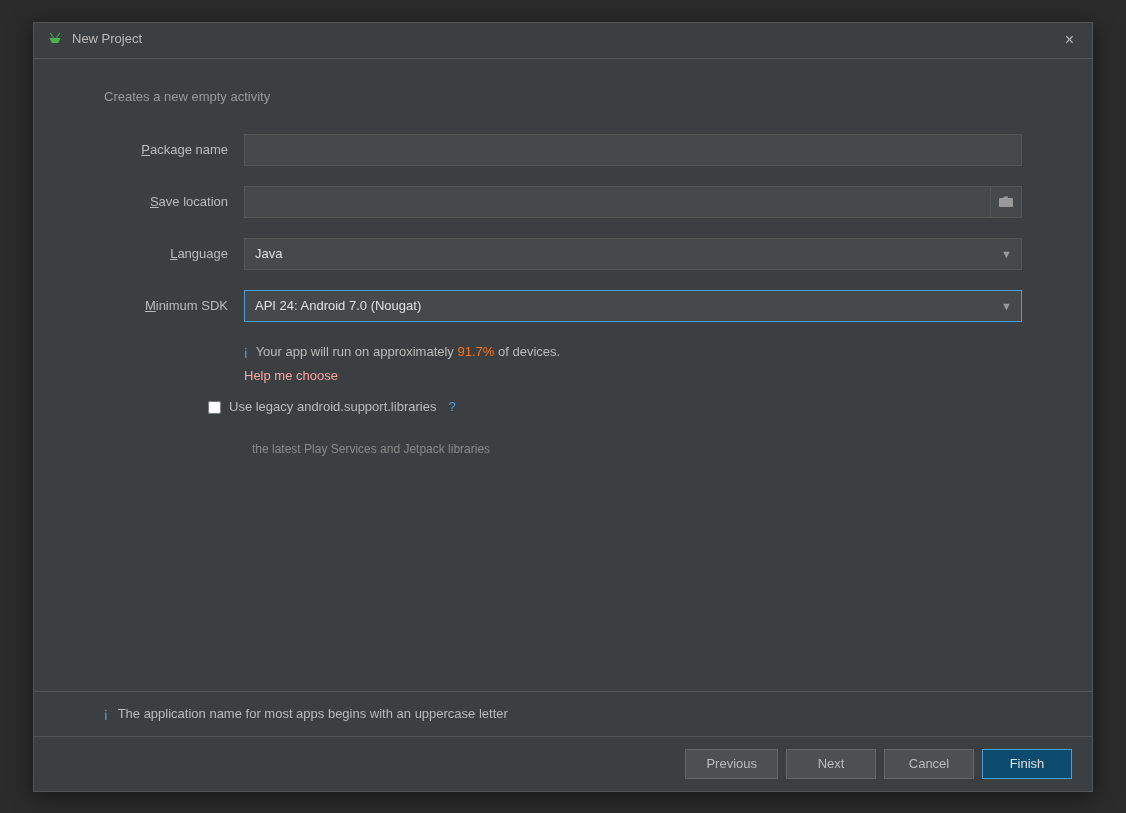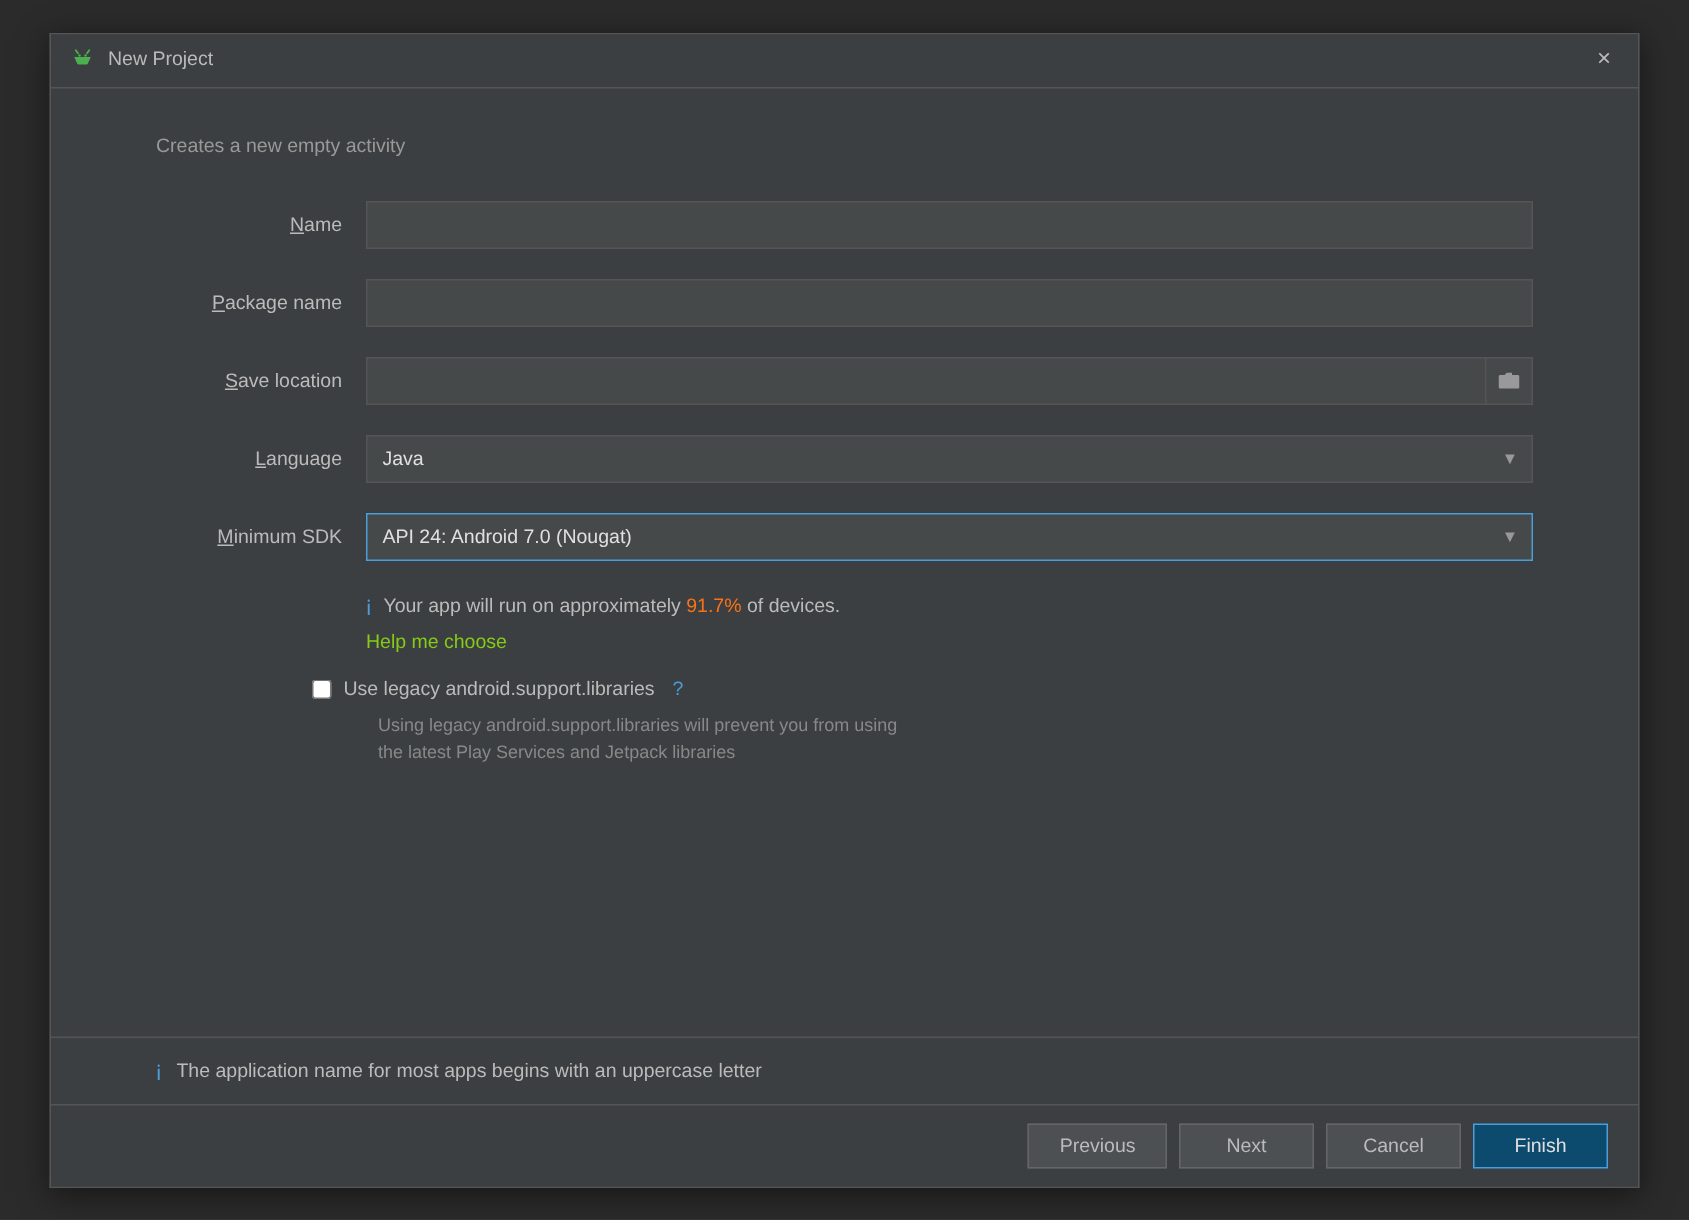--- a/index.html
+++ b/index.html
@@ -218,21 +218,21 @@
       font-size: 13px;
       line-height: 1.5;
     }
 
     .info-text strong {
       color: #f97316;
       font-weight: normal;
     }
 
     .help-link {
-      color: #84cc16;
+      color: #fca5a5;
       cursor: pointer;
       text-decoration: none;
       font-size: 13px;
       display: block;
       margin-top: 4px;
     }
 
     .checkbox-row {
       display: flex;
       align-items: flex-start;
@@ -338,26 +338,20 @@
         <line x1="12" y1="4.5" x2="13.5" y2="2.5" stroke="#4CAF50" stroke-width="1.2" stroke-linecap="round"></line>
       </svg>
       <span class="title-text">New Project</span>
     </div>
     <button class="close-btn">×</button>
   </div>
 
   <div class="dialog-content">
     <div class="section-subtitle">Creates a new empty activity</div>
 
-    <div class="form-row">
-      <div class="form-label">
-        <span><u>N</u>ame</span>
-      </div>
-      <input type="text" class="form-input" style="">
-    </div>
 
     <div class="form-row">
       <div class="form-label">
         <span><u>P</u>ackage name</span>
       </div>
       <input type="text" class="form-input" style="">
     </div>
 
     <div class="form-row">
       <div class="form-label">
@@ -413,21 +407,21 @@
       <a class="help-link">Help me choose</a>
     </div>
 
     <div class="checkbox-row">
       <input type="checkbox" style="">
       <span class="checkbox-label">Use legacy android.support.libraries</span>
       <span class="help-icon">?</span>
     </div>
 
     <div class="checkbox-desc">
-      <span>Using legacy android.support.libraries will prevent you from using</span><br>
+      <br>
       <span>the latest Play Services and Jetpack libraries</span>
     </div>
 
     <div class="spacer"></div>
   </div>
 
   <div class="bottom-info-bar">
     <span class="info-icon">ℹ</span>
     <span class="bottom-info-text">The application name for most apps begins with an uppercase letter</span>
   </div>

